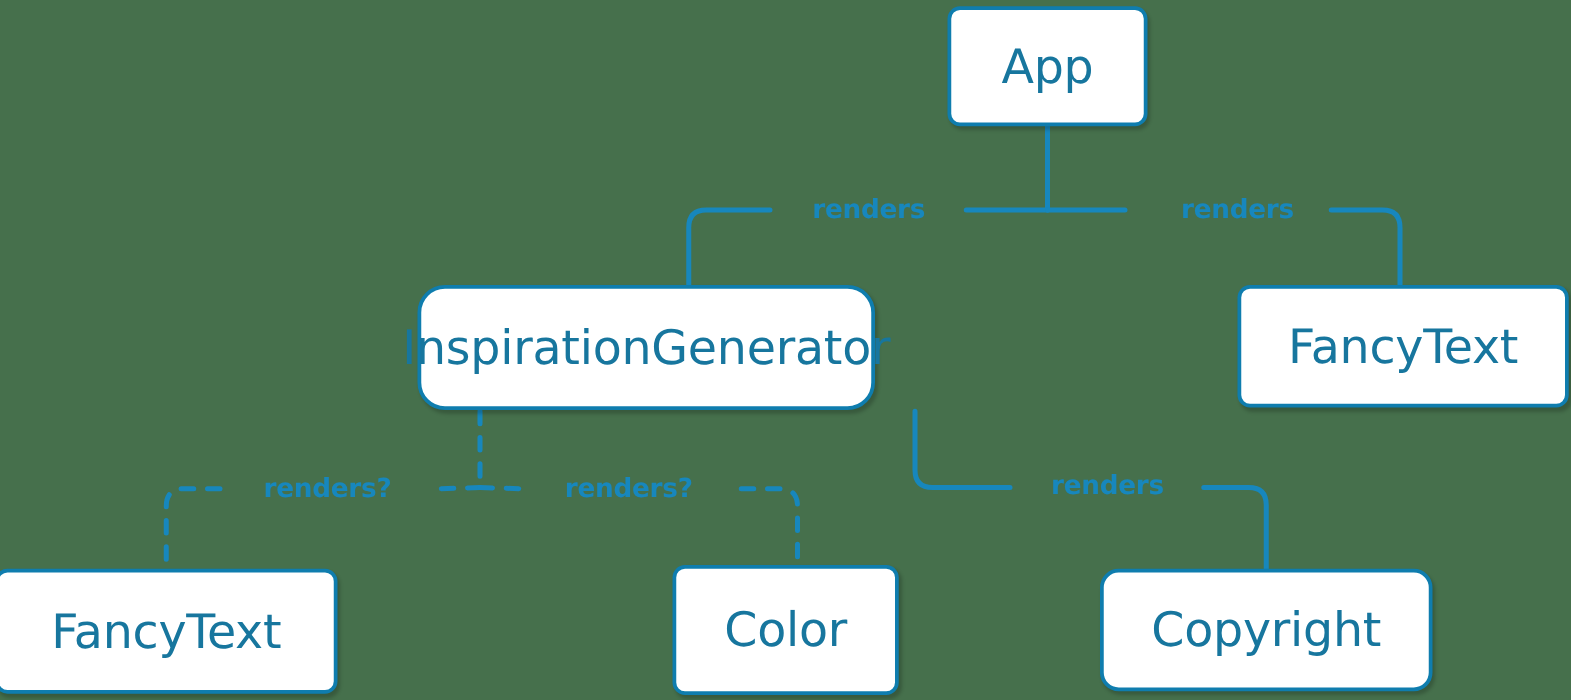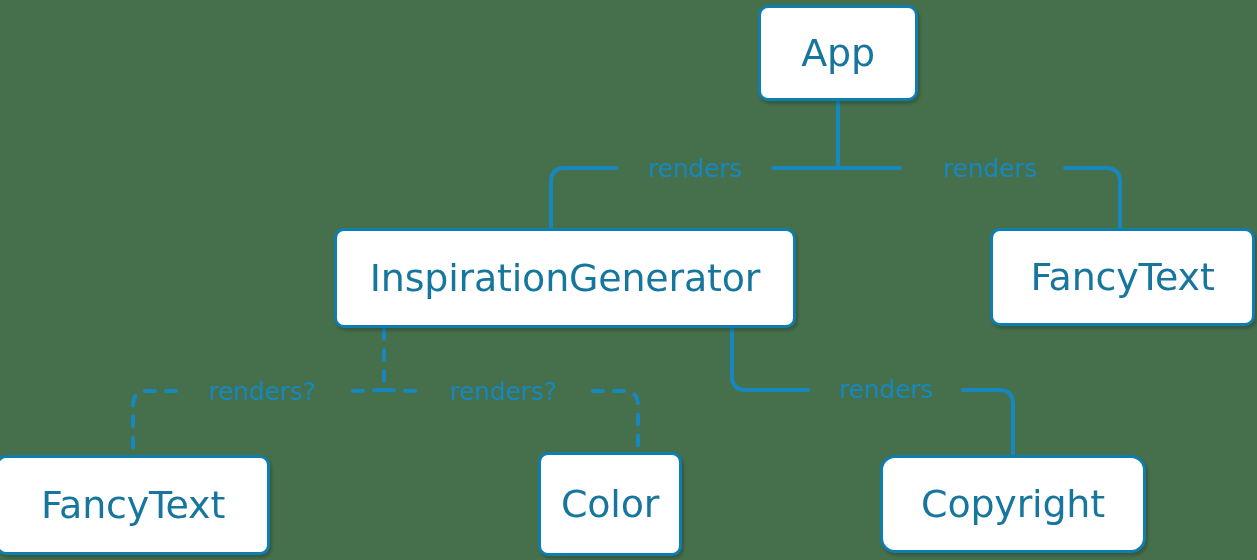--- a/index.html
+++ b/index.html
@@ -36,25 +36,25 @@
   .node-label {
     color: #17769e;
     font-size: 38px;
     line-height: 1;
     white-space: nowrap;
     letter-spacing: -0.2px;
   }
   .edge-label {
     position: absolute;
     color: #1787bd;
-    font-size: 25px;
+    font-size: 21px;
     line-height: 1;
     white-space: nowrap;
     transform: translate(-50%, -50%);
-    font-weight: 400;
+    font-weight: 700;
     letter-spacing: -0.2px;
   }
 </style>
 </head>
 <body>
 
 <div id="canvas">
 
   <svg id="edges" viewBox="0 0 1257 560" xmlns="http://www.w3.org/2000/svg">
 
@@ -70,33 +70,33 @@
 
     <path d="M 384 390 L 417 391 M 593 391 L 624 391 Q 638 391 638 405 L 638 452" fill="none" stroke="#1787bd" stroke-width="4" stroke-linecap="round" stroke-dasharray="10 11"></path>
 
     <path d="M 732 329 L 732 376 Q 732 390 746 390 L 808 390 M 963 390 L 999 390 Q 1013 390 1013 404 L 1013 455" fill="none" stroke="#1787bd" stroke-width="4" stroke-linecap="round"></path>
   </svg>
 
   <div class="node" style="left:758px; top:5px; width:160px; height:96px;">
     <span class="node-label">App</span>
   </div>
 
-  <div class="node" style="left:334px; top:228px; width:462px; height:100px;">
+  <div class="node" style="left:334px; top:228px; width:366px; height:100px;border-radius:22px;">
     <span class="node-label">InspirationGenerator</span>
   </div>
 
   <div class="node" style="left:990px; top:228px; width:265px; height:98px;">
     <span class="node-label">FancyText</span>
   </div>
 
   <div class="node" style="left:-4px; top:455px; width:274px; height:100px;">
     <span class="node-label">FancyText</span>
   </div>
 
-  <div class="node" style="left:538px; top:452px; width:144px; height:104px;">
+  <div class="node" style="left:538px; top:452px; width:181px; height:104px;">
     <span class="node-label">Color</span>
   </div>
 
   <div class="node" style="left:880px; top:455px; width:266px; height:98px;border-radius:15px;">
     <span class="node-label">Copyright</span>
   </div>
 
   <div class="edge-label" style="left:695px; top:168px;">renders</div>
 
   <div class="edge-label" style="left:990px; top:168px;">renders</div>

